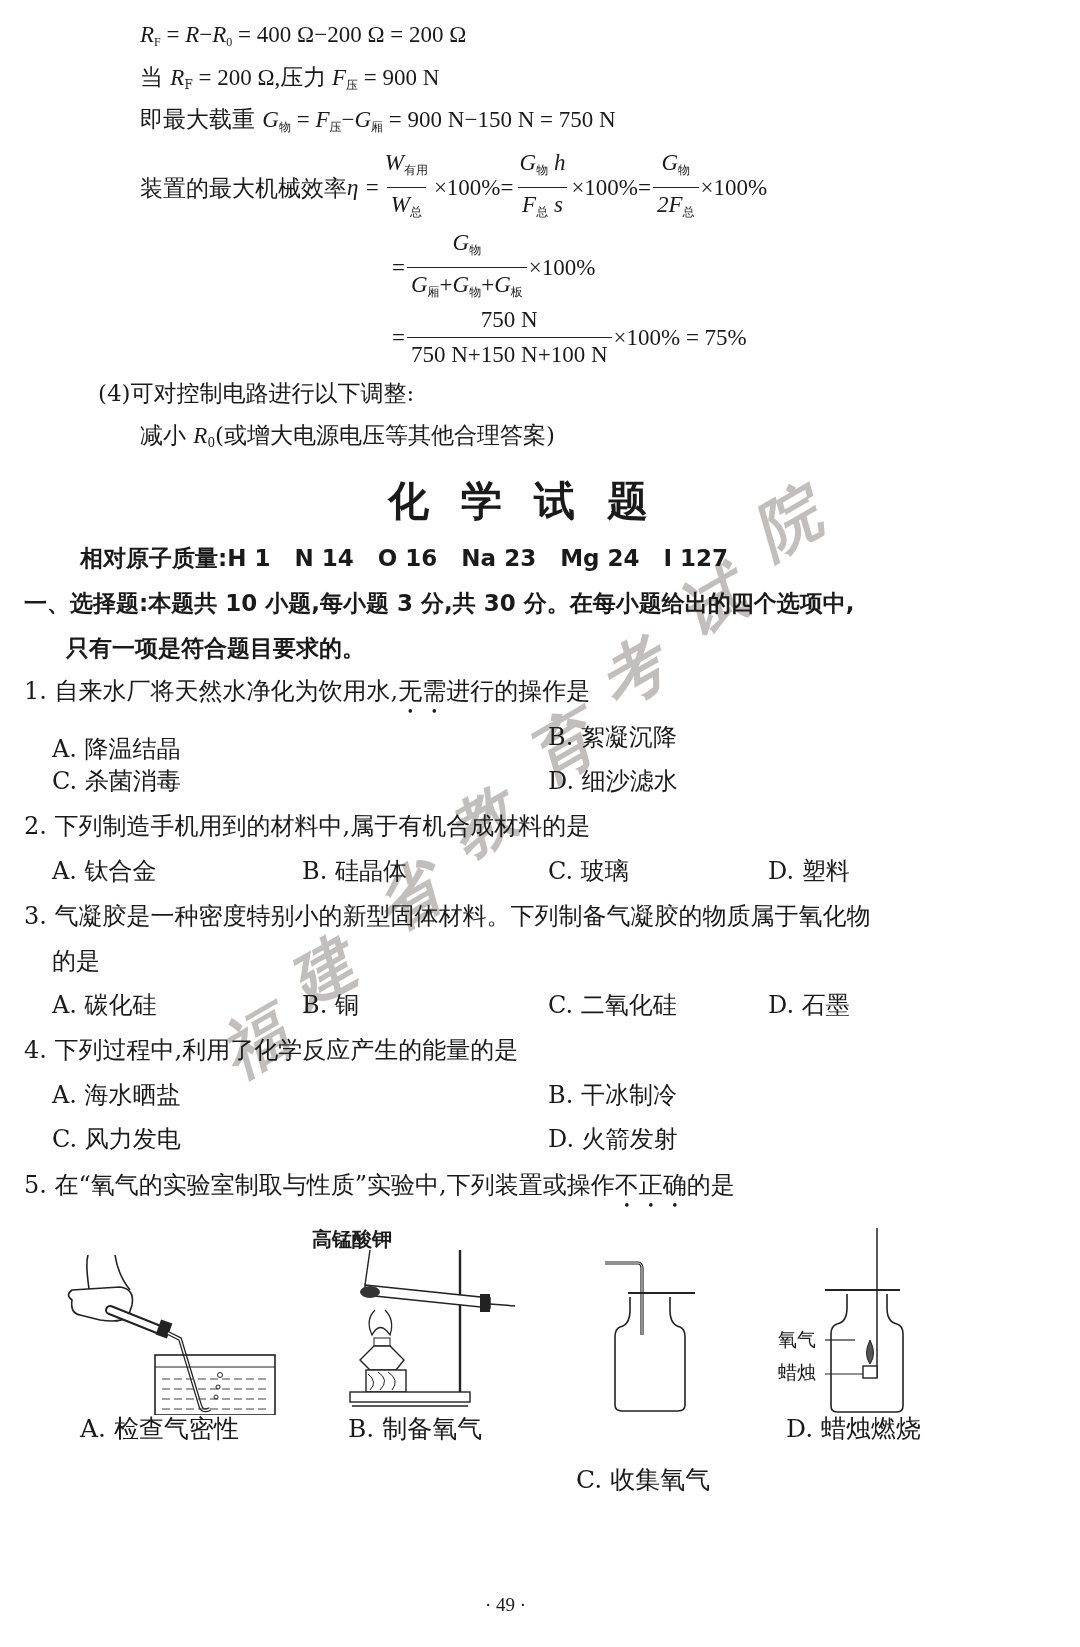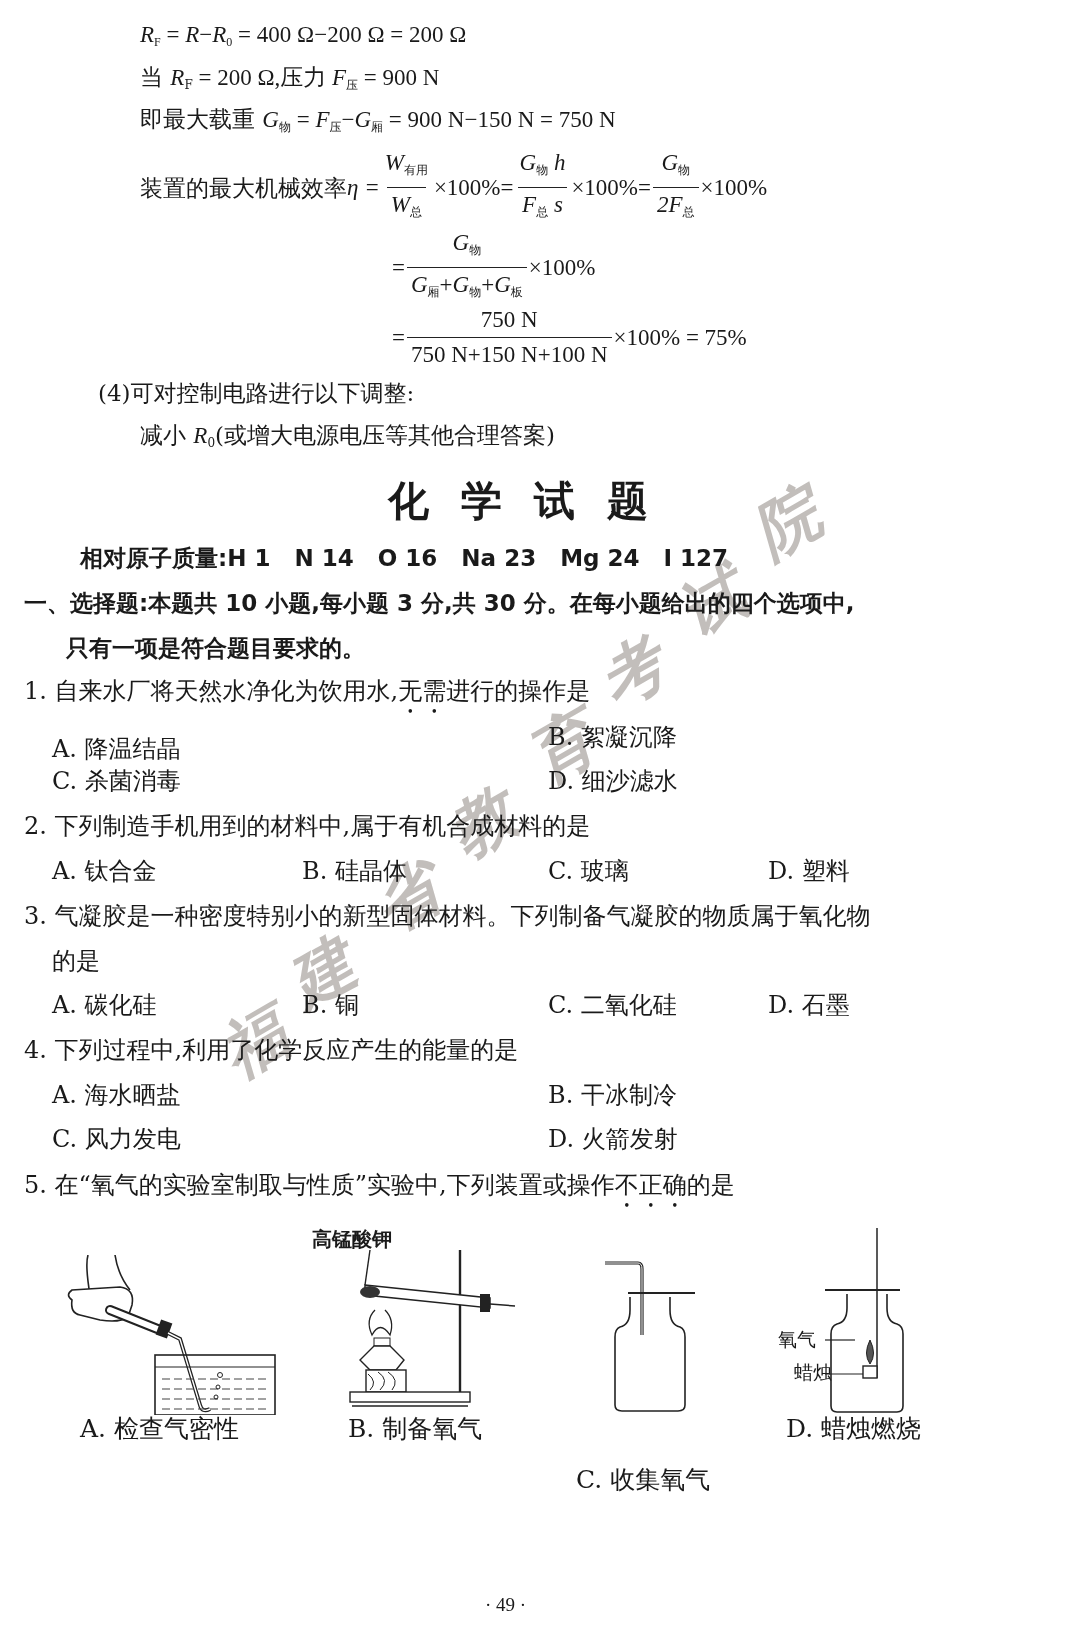--- a/index.html
+++ b/index.html
@@ -165,21 +165,21 @@
 
 <svg class="abs" style="left:600px;top:1255px;" width="100" height="160" viewBox="0 0 100 160">
   <path d="M5 8 L38 8 Q42 8 42 14 L42 80" stroke="#222" stroke-width="3.2" fill="none"></path>
   <path d="M5 8 L38 8 Q42 8 42 14 L42 80" stroke="#fff" stroke-width="1" fill="none"></path>
   <line x1="28" y1="38" x2="95" y2="38" stroke="#222" stroke-width="2"></line>
   <path d="M30 42 L30 55 Q30 70 20 72 Q15 74 15 82 L15 150 Q15 156 22 156 L78 156 Q85 156 85 150 L85 82 Q85 74 80 72 Q70 70 70 55 L70 42" fill="none" stroke="#222" stroke-width="1.6"></path>
 </svg>
 <div class="abs cap" style="left:576px;top:1463px;">C.  收集氧气</div>
 
 <div class="abs small-lbl" style="left:778px;top:1327px;">氧气</div>
-<div class="abs small-lbl" style="left:794px;top:1360px;font-family:Liberation Serif, serif;">蜡烛</div>
+<div class="abs small-lbl" style="left:778px;top:1360px;font-family:Liberation Serif, serif;">蜡烛</div>
 <svg class="abs" style="left:825px;top:1228px;" width="110" height="190" viewBox="0 0 110 190">
   <line x1="52" y1="0" x2="52" y2="150" stroke="#222" stroke-width="1.5"></line>
   <line x1="0" y1="62" x2="75" y2="62" stroke="#222" stroke-width="2"></line>
   <path d="M22 66 L22 80 Q22 94 12 96 Q6 98 6 106 L6 178 Q6 184 12 184 L72 184 Q78 184 78 178 L78 106 Q78 98 72 96 Q62 94 62 80 L62 66" fill="none" stroke="#222" stroke-width="1.6"></path>
   <line x1="0" y1="112" x2="30" y2="112" stroke="#222" stroke-width="1.2"></line>
   <line x1="0" y1="146" x2="40" y2="146" stroke="#222" stroke-width="1.2"></line>
   <path d="M45 136 Q38 126 45 112 Q52 126 45 136 Z" fill="#555" stroke="#222"></path>
   <rect x="38" y="138" width="14" height="12" fill="#fff" stroke="#222" stroke-width="1.4"></rect>
 </svg>
 <div class="abs cap" style="left:786px;top:1412px;">D. 蜡烛燃烧</div>

